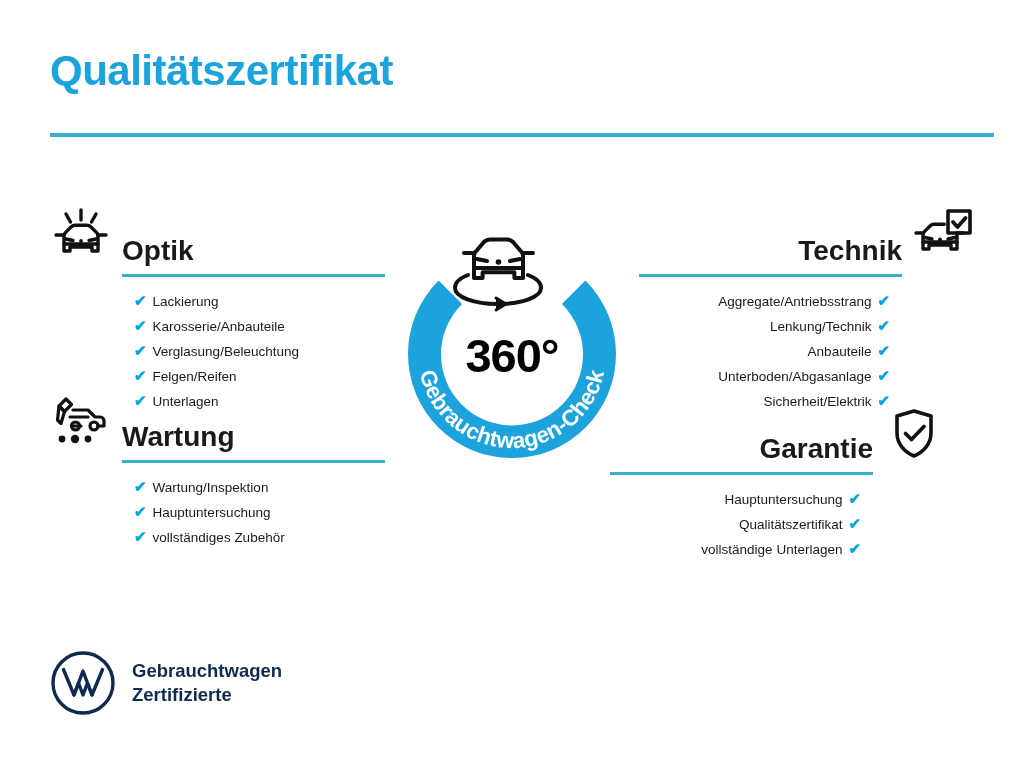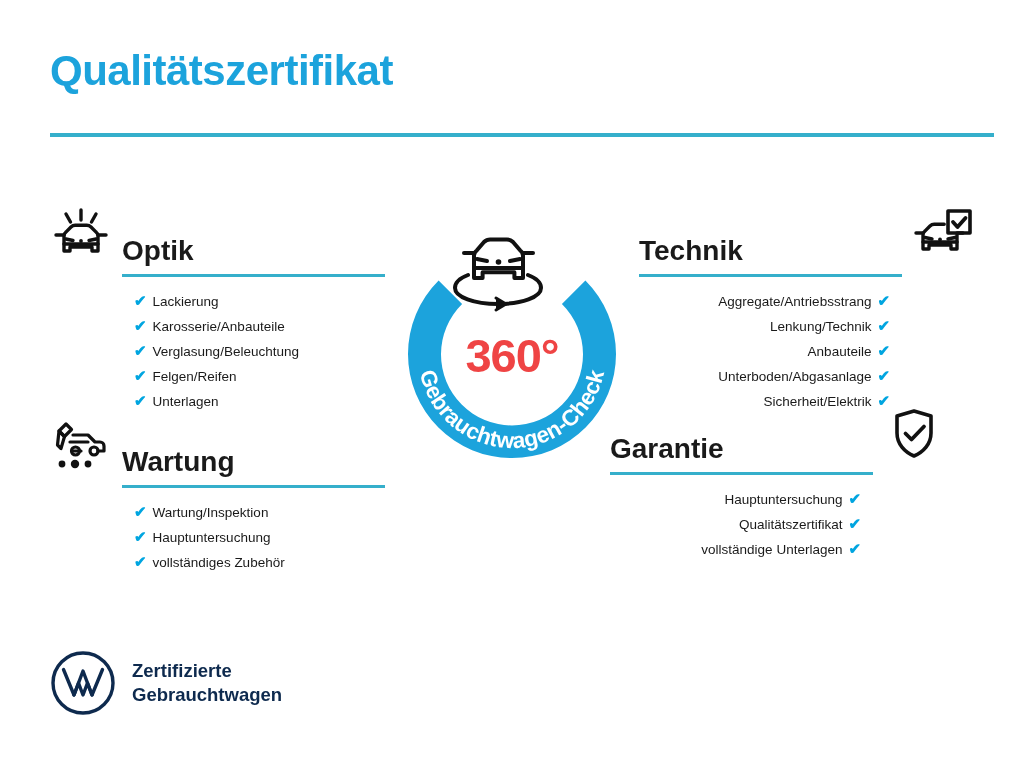--- a/index.html
+++ b/index.html
@@ -40,21 +40,21 @@
     width: 944px;
     height: 4px;
     background: #35AFCB;
   }
 
   
   .section {
     position: absolute;
   }
   .sec-optik    { left: 50px;  top: 206px; width: 335px; }
-  .sec-wartung  { left: 50px;  top: 417px; width: 335px; }
+  .sec-wartung  { left: 50px;  top: 392px; width: 335px; }
   .sec-technik  { left: 639px; top: 206px; width: 335px; }
   .sec-garantie { left: 610px; top: 404px; width: 335px; }
 
   .sec-head {
     display: flex;
     align-items: flex-start;
     gap: 10px;
   }
   .sec-right .sec-head { flex-direction: row-reverse; }
 
@@ -72,21 +72,21 @@
     flex: 1 1 auto;
     padding-top: 30px;
   }
   .sec-title {
     font-size: 28px;
     font-weight: bold;
     color: #1A1A1A;
     line-height: 1.1;
     white-space: nowrap;
   }
-  .sec-right .sec-title { text-align: left; }
+  .sec-right .sec-title { text-align: right; }
   .sec-rule {
     margin-top: 7px;
     height: 3px;
     background: #35AFCB;
     width: 100%;
   }
 
   
   .checklist {
     margin-top: 12px;
@@ -132,21 +132,21 @@
     width: 272px;
     height: 290px;
     display: flex;
     align-items: center;
     justify-content: center;
     pointer-events: none;
   }
   .badge-center span {
     font-size: 47px;
     font-weight: bold;
-    color: #ef4444;
+    color: #000000;
     letter-spacing: -1px;
     transform: translateY(14px);
   }
 
   
   .vw-logo {
     position: absolute;
     left: 50px;
     top: 650px;
     display: flex;
@@ -360,18 +360,18 @@
     <div class="vw-mark">
       <svg width="66" height="66" viewBox="0 0 66 66" fill="none">
         <circle cx="33" cy="33" r="30" stroke="#0E2A4E" stroke-width="3.4" fill="none"></circle>
         <g fill="none" stroke="#0E2A4E" stroke-width="3.4" stroke-linejoin="round" stroke-linecap="round">
           <path d="M13.5 19.5 L24 45 L28.5 33 L33 45 L37.5 33 L42 45 L52.5 19.5"></path>
           <path d="M24 45 L33 21 L42 45"></path>
         </g>
       </svg>
     </div>
     <div class="vw-text">
+      <div>Gebrauchtwagen</div>
       <div>Zertifizierte</div>
-      <div>Gebrauchtwagen</div>
     </div>
   </div>
 
 </div>
 
 </body></html>

